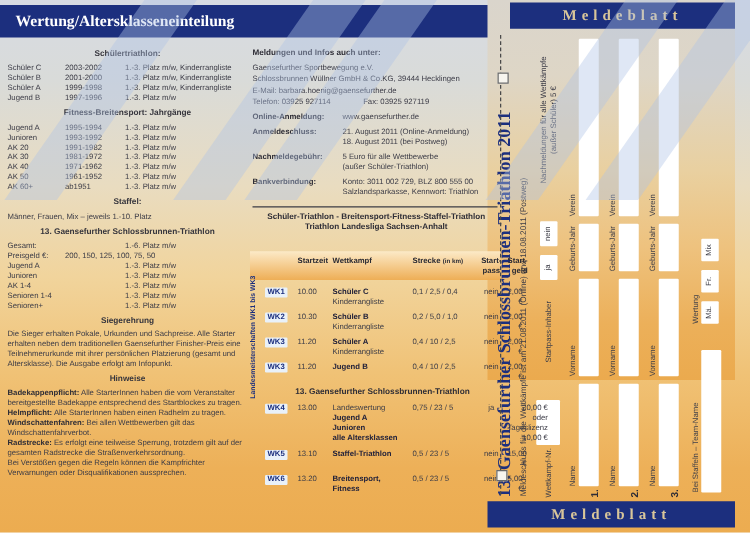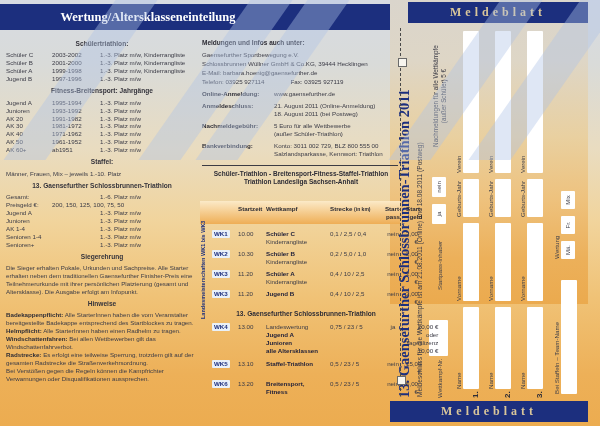--- a/index.html
+++ b/index.html
@@ -7,21 +7,21 @@
     background:linear-gradient(180deg,#d7dbe3 0%,#d9dbd9 15%,#e9dcc0 35%,#f1d49c 52%,#f0c276 70%,#edb058 88%,#ecac50 100%);
     font-family:"Liberation Sans",sans-serif;color:#3b3b46;}
   
   .stripe{position:absolute;top:-30px;height:190px;width:42px;background:rgba(176,196,230,0.40);transform:skewX(-35deg);pointer-events:none;z-index:3;}
   .s1{left:70px;}.s2{left:205px;}.s3{left:262px;}.s4{left:455px;}.s5{left:535px;}
   .swoosh{position:absolute;border-radius:50%;border:36px solid transparent;pointer-events:none;z-index:0;}
   .sw1{left:110px;top:30px;width:560px;height:720px;border-top-color:rgba(255,255,255,0.35);transform:rotate(118deg);}
   .sw2{left:40px;top:110px;width:700px;height:820px;border-top-color:rgba(178,200,235,0.30);transform:rotate(126deg);}
   .sw3{left:-180px;top:140px;width:620px;height:700px;border-top-color:rgba(255,250,235,0.30);transform:rotate(150deg);}
   
-  .topbar{position:absolute;left:0;top:4px;width:403px;height:26px;background:#1c2f7e;display:flex;z-index:1;padding-left:48px;}
+  .topbar{position:absolute;left:0;top:4px;width:403px;height:26px;background:#1c2f7e;display:flex;z-index:1;}
   .htitle{color:#ffffff;font-family:"Liberation Serif",serif;font-weight:bold;font-size:12.5px;text-align:center;line-height:26px;white-space:nowrap;}
   .htitle.hl{width:200px;}.htitle.hm{width:203px;}
   
   .col{position:absolute;top:36px;z-index:2;font-size:6.2px;line-height:1.28;}
   .colL{left:6px;width:192px;}
   .colM{left:202px;width:198px;}
   .shead{font-weight:bold;color:#35343c;text-align:center;font-size:6.6px;margin:4px 0 3px;}
   .lrow{display:grid;grid-template-columns:44px 46px 1fr;column-gap:2px;}
   .lrow span{white-space:nowrap;}
   .ltext{margin:1px 0;}

